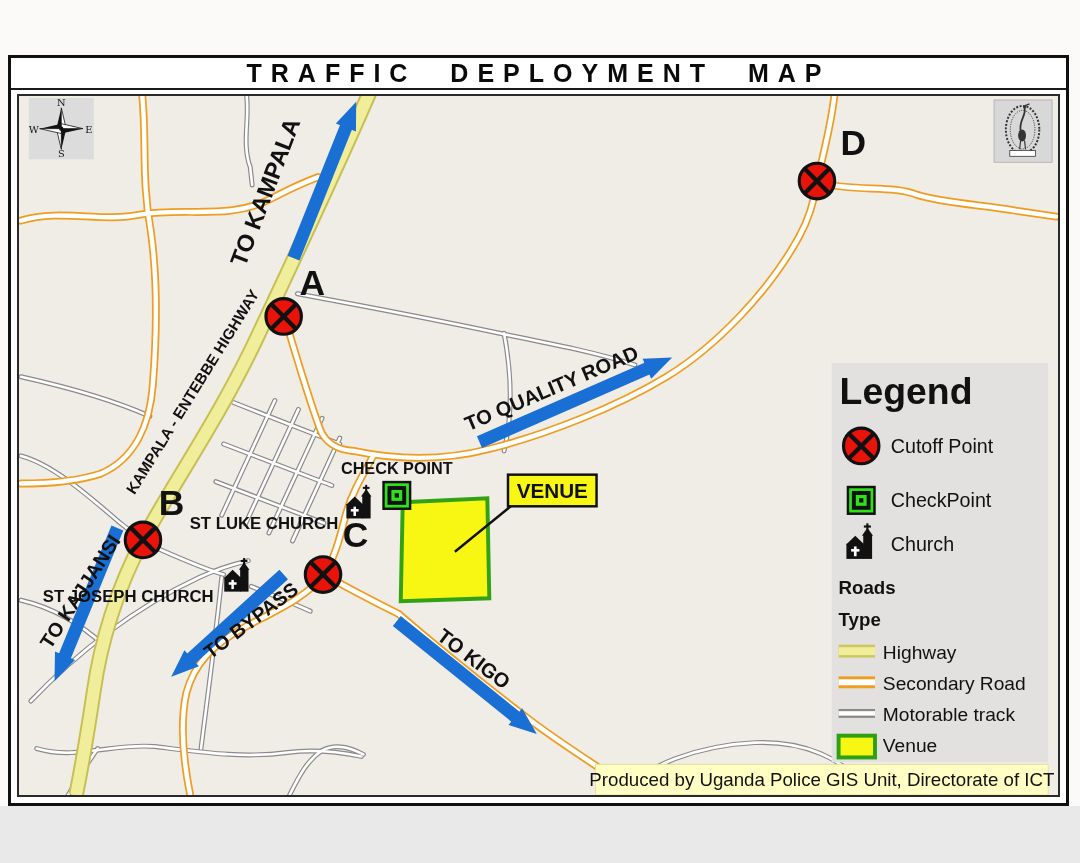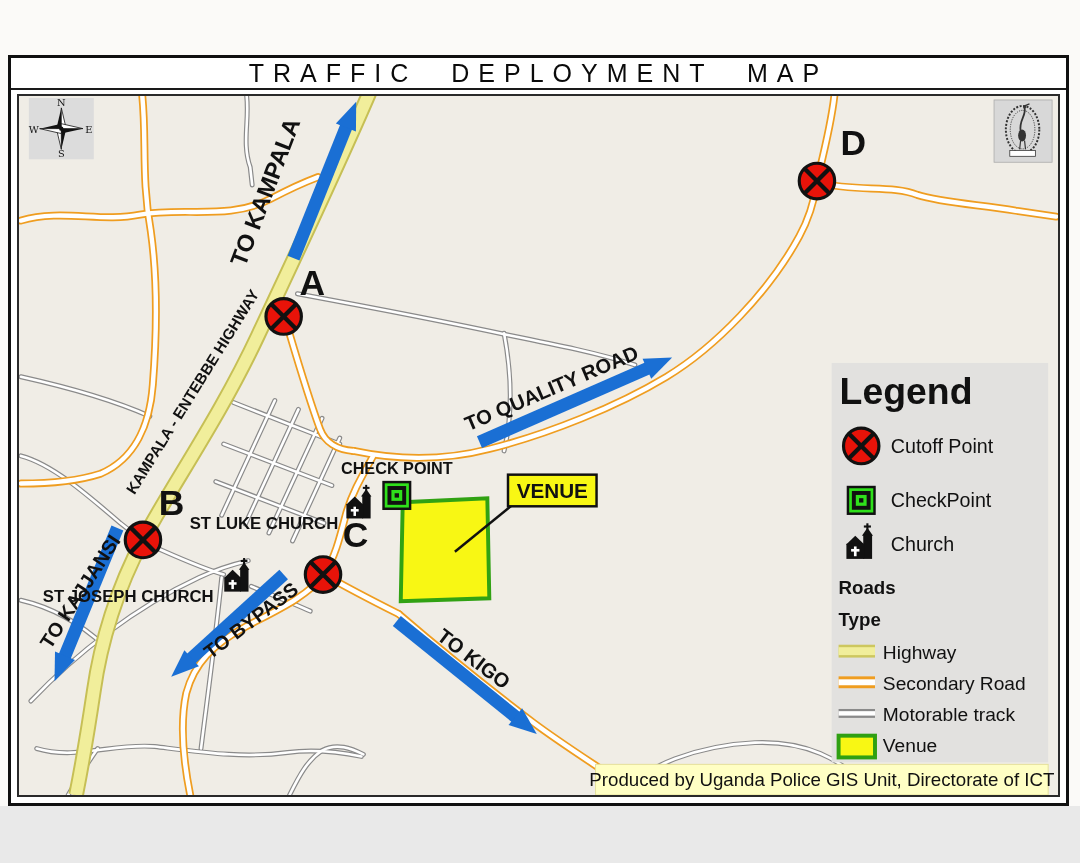--- a/index.html
+++ b/index.html
@@ -1,21 +1,21 @@
 <!DOCTYPE html>
 <html><head>
 <meta charset="utf-8">
 <style>
   html,body{margin:0;padding:0;}
   body{width:1080px;height:863px;background:#ffffff;font-family:"Liberation Sans","DejaVu Sans",sans-serif;}
   .stage{position:relative;width:1080px;height:863px;overflow:hidden;background:#fbfaf8;}
   .gray-strip{position:absolute;left:0;top:806px;width:1080px;height:57px;background:#e9e9e9;}
   .frame{position:absolute;left:8px;top:55px;width:1061px;height:751px;border:3px solid #101010;background:#ffffff;box-sizing:border-box;}
   .titlebar{height:30px;display:flex;align-items:center;justify-content:center;border-bottom:2px solid #1a1a1a;}
-  .titlebar span{font-size:25px;font-weight:normal;letter-spacing:9px;word-spacing:18px;color:#0a0a0a;white-space:nowrap;}
+  .titlebar span{font-size:25px;font-weight:bold;letter-spacing:9px;word-spacing:18px;color:#0a0a0a;white-space:nowrap;}
   .map-wrap{position:absolute;left:6px;top:36px;right:6px;bottom:6px;border:2px solid #2a2a2a;background:#f0ede6;overflow:hidden;}
   .map-wrap svg{display:block;width:100%;height:100%;}
   text{font-family:"Liberation Sans","DejaVu Sans",sans-serif;fill:#111;}
   .b{font-weight:bold;}
   .serif{font-family:"DejaVu Serif","Liberation Serif",serif;}
 </style>
 </head>
 <body>
 
 <div class="stage">

